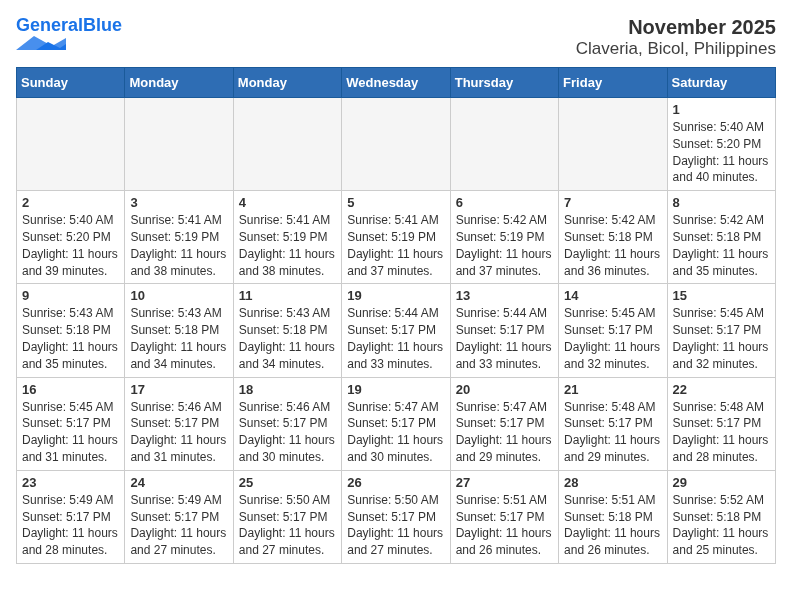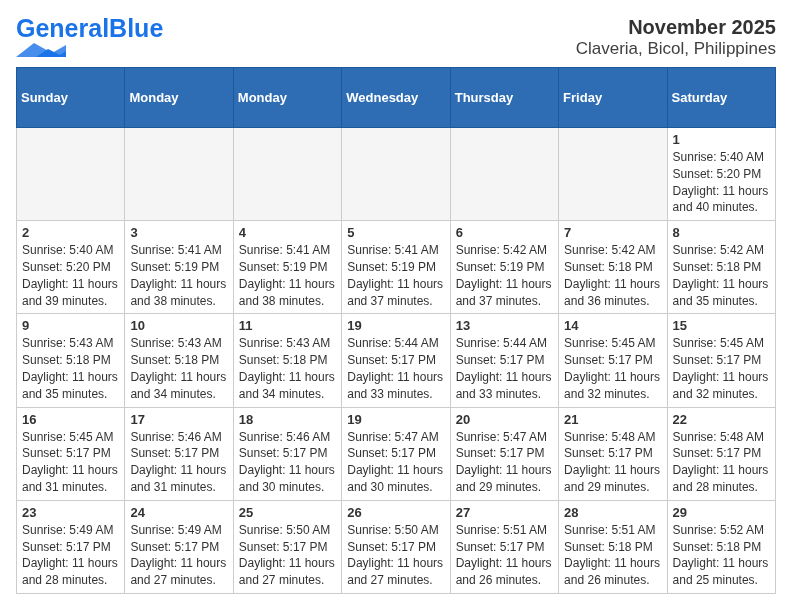--- a/index.html
+++ b/index.html
@@ -15,21 +15,21 @@
       justify-content: space-between;
       align-items: flex-start;
       margin-bottom: 8px;
     }
     .logo {
       display: flex;
       flex-direction: column;
       align-items: flex-start;
     }
     .logo-text {
-      font-size: 25px;
+      font-size: 18px;
       font-weight: bold;
       color: #333;
       line-height: 1;
     }
     .logo-text span { color: #1a73e8; }
     .logo-icon {
       width: 50px;
       height: 14px;
       margin-top: 2px;
     }
@@ -48,21 +48,21 @@
     .calendar-table {
       width: 100%;
       border-collapse: collapse;
       border: 1px solid #ccc;
     }
     .calendar-table th {
       background-color: #2e6db4;
       color: #fff;
       font-size: 13px;
       font-weight: bold;
-      padding: 22px 4px;
+      padding: 7px 4px;
       text-align: left;
       border: 1px solid #1a5a9a;
     }
     .calendar-table td {
       vertical-align: top;
       border: 1px solid #ccc;
       padding: 4px 5px;
       font-size: 10px;
       color: #333;
       width: calc(100% / 7);

